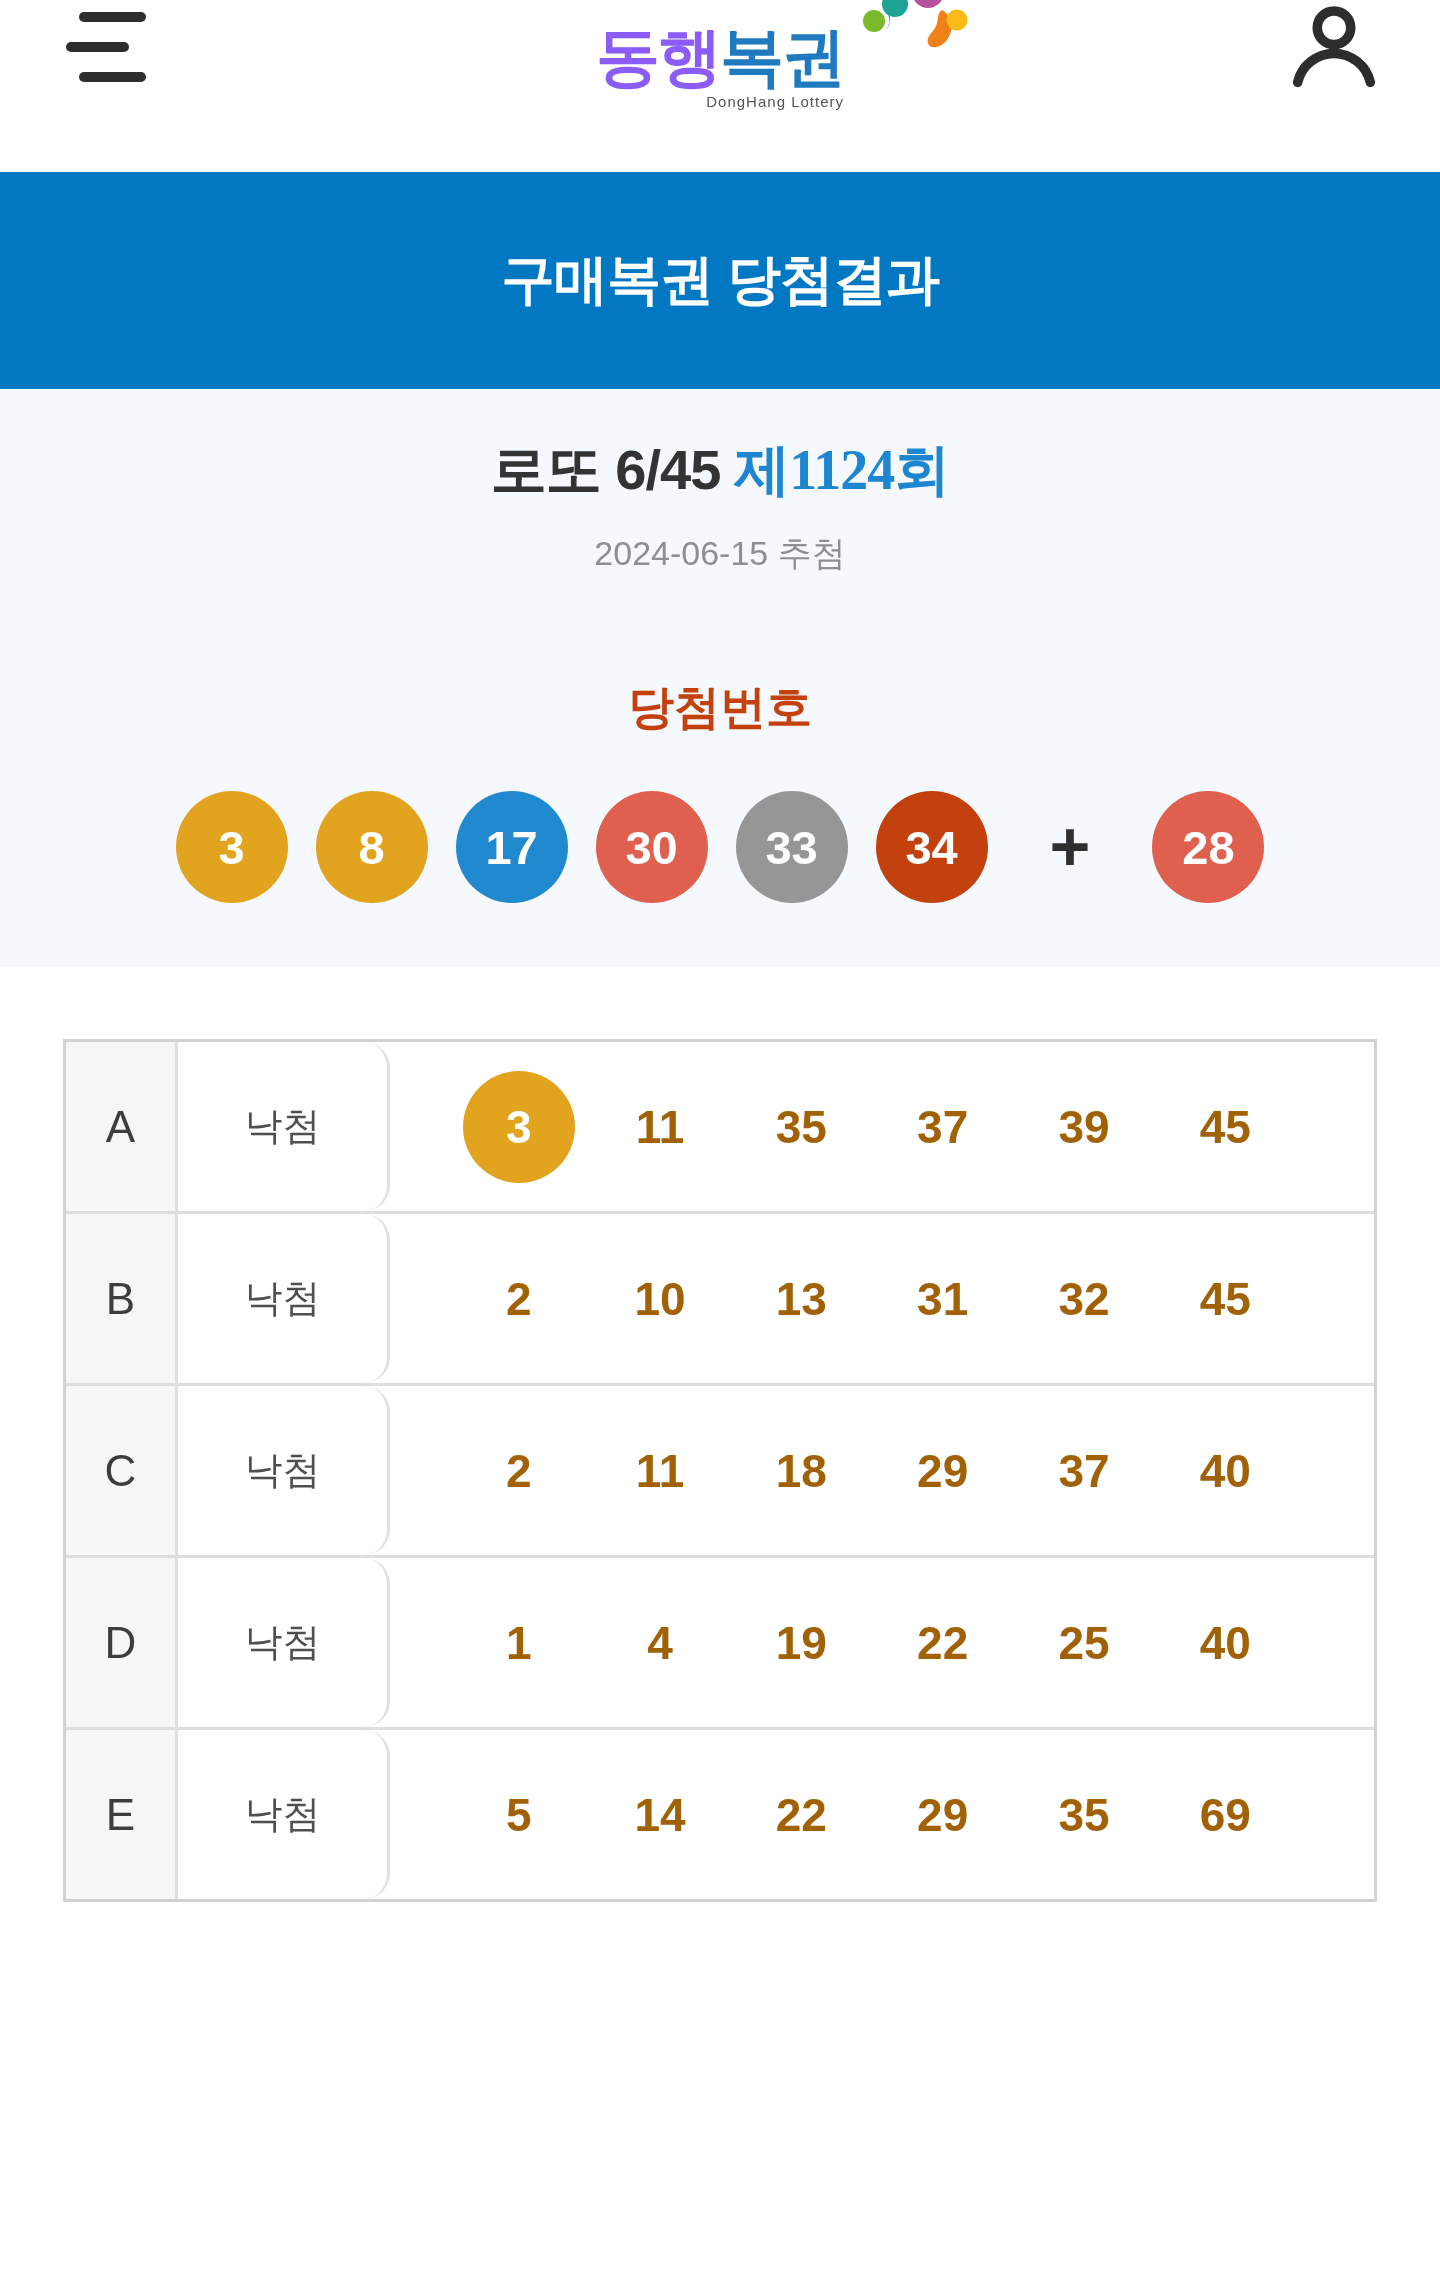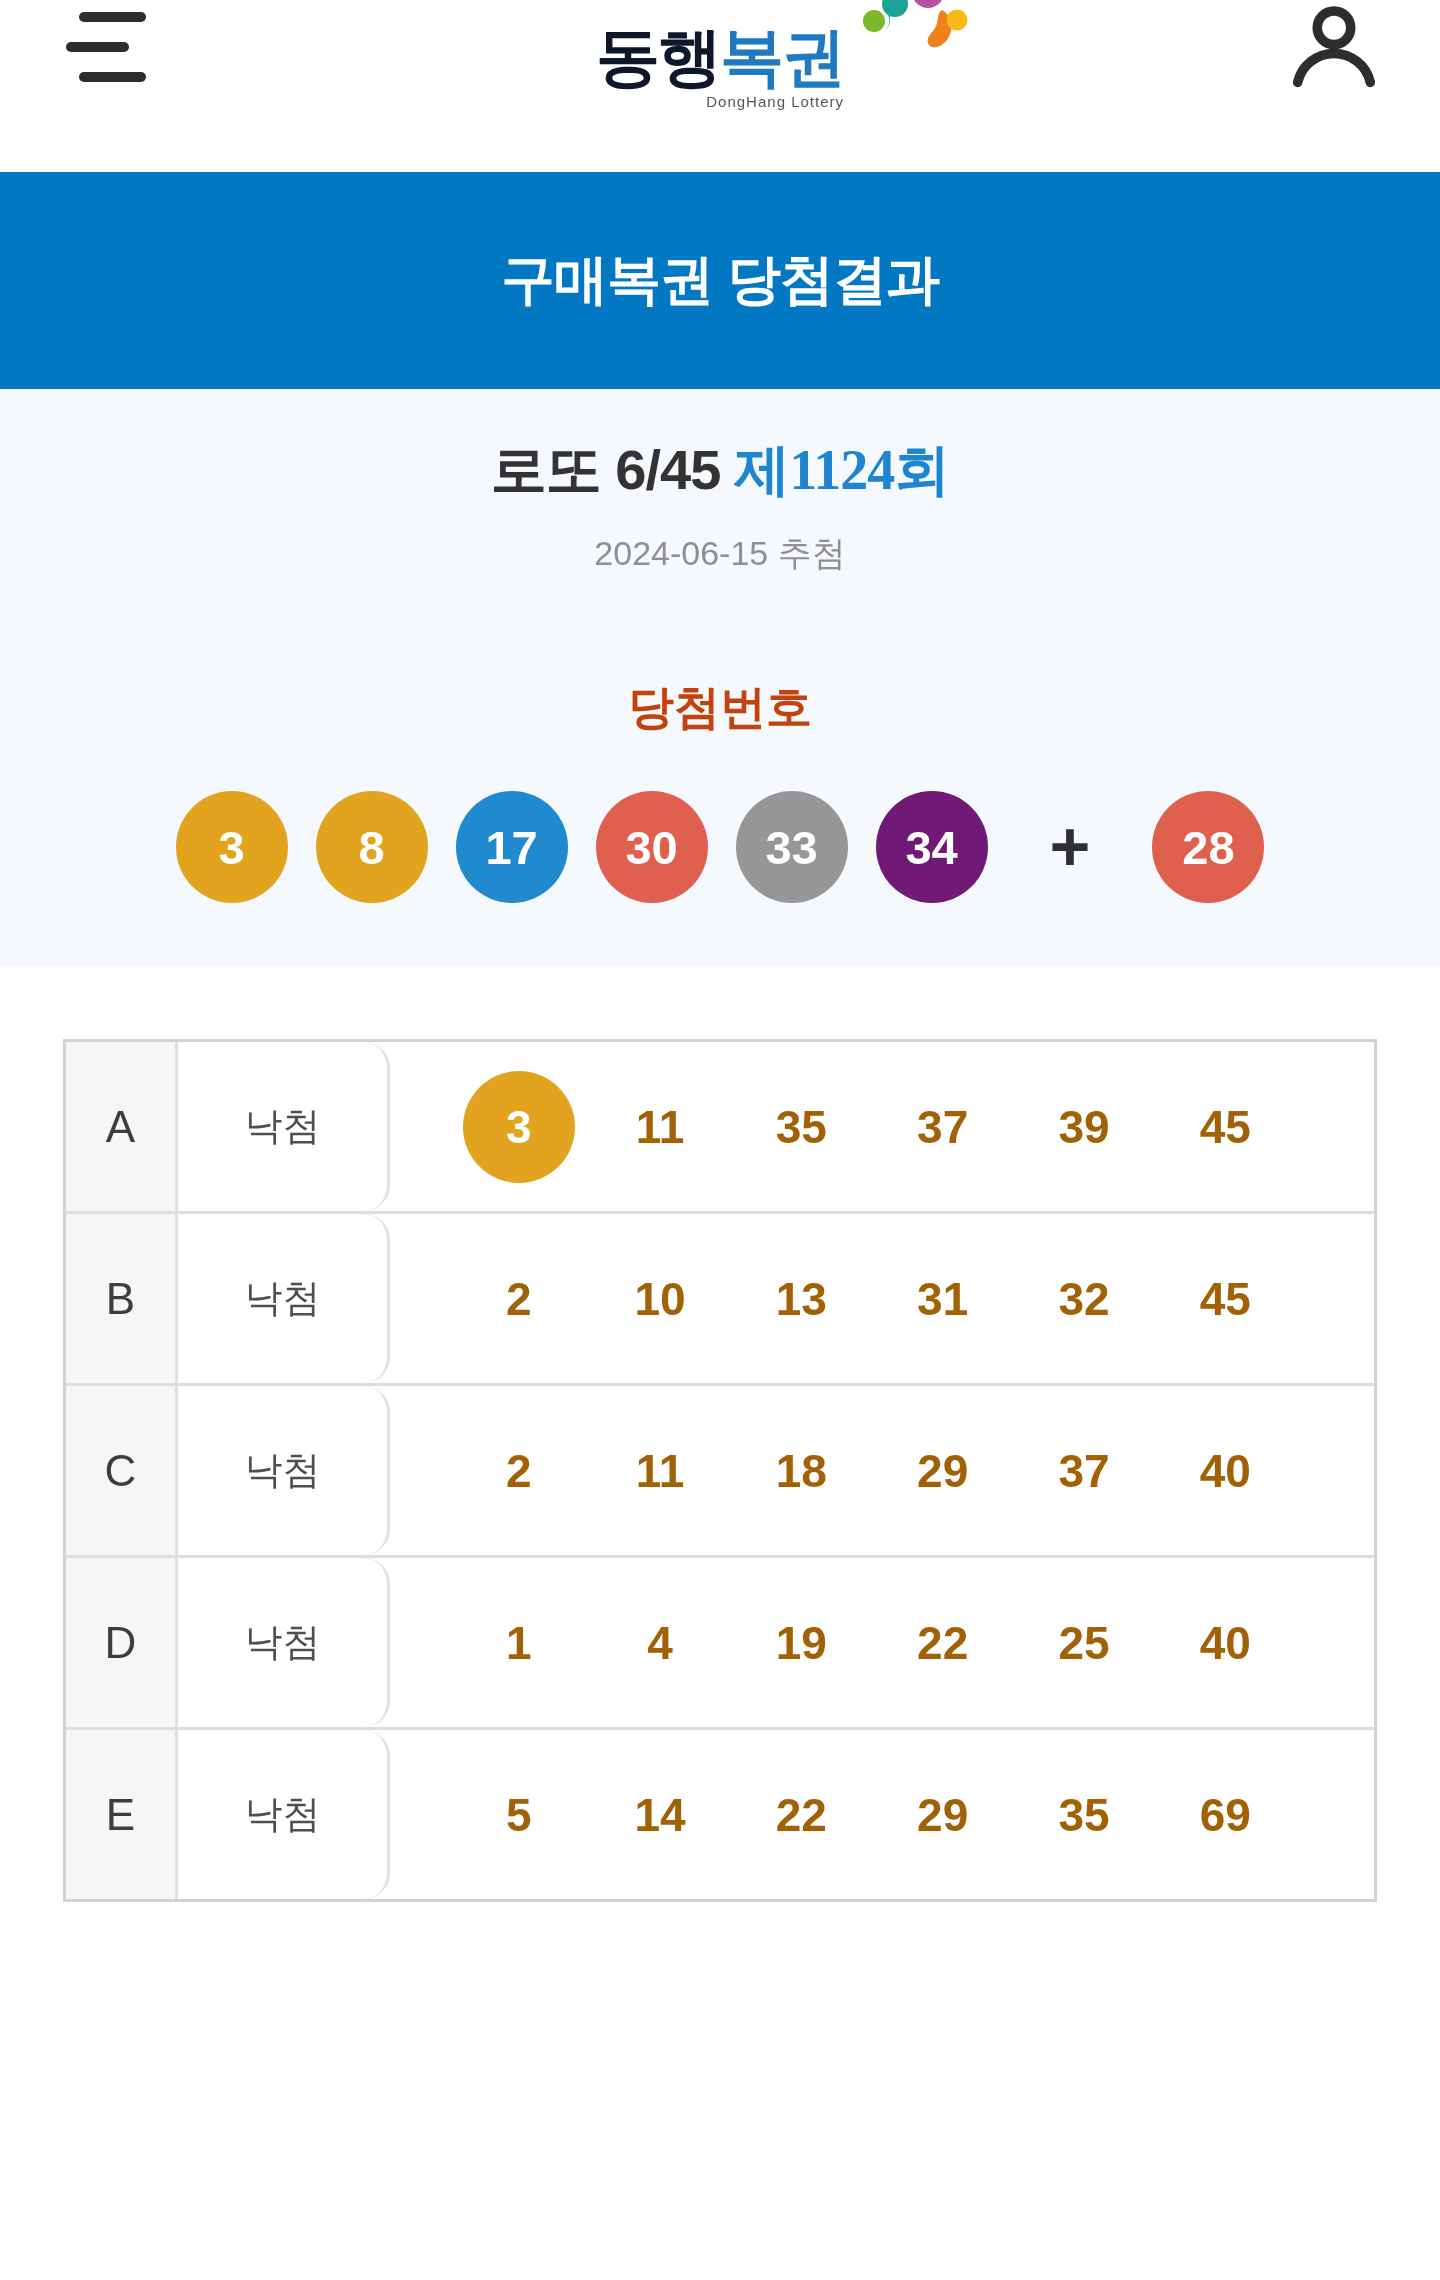--- a/index.html
+++ b/index.html
@@ -100,21 +100,21 @@
 
   <div class="logo">
     <svg class="logo-decor" viewBox="0 0 118 62">
       <circle cx="20" cy="23" r="11" fill="#7ab929"></circle>
       <circle cx="41" cy="6" r="13" fill="#1ba393"></circle>
       <path d="M34 16 q 4 10 -3 16 q 6 -4 5 -14 Z" fill="#1ba393"></path>
       <circle cx="74" cy="-6" r="16" fill="#b5519f"></circle>
       <path d="M88 12 C 98 17 101 31 93 42 C 87 50 76 52 74 45 C 72 38 79 35 82 28 C 85 21 83 15 88 12 Z" fill="#f08119"></path>
       <circle cx="103" cy="22" r="10.5" fill="#f9b916"></circle>
     </svg>
-    <div class="logo-text"><span style="color: #0f172a;">동행</span><span style="color: rgb(31, 122, 192);">복권</span></div>
+    <div class="logo-text"><span style="color: #8b5cf6;">동행</span><span style="color: rgb(31, 122, 192);">복권</span></div>
     <div class="logo-sub">DongHang Lottery</div>
   </div>
 
   <button class="profile-btn" aria-label="my page">
     <svg viewBox="0 0 92 92" width="88" height="88">
       <circle cx="46" cy="27" r="17.5" fill="none" stroke="#2d2d2d" stroke-width="10"></circle>
       <path d="M 8 84 A 39 39 0 0 1 84 84" fill="none" stroke="#2d2d2d" stroke-width="10" stroke-linecap="round"></path>
     </svg>
   </button>
 </header>
@@ -130,21 +130,21 @@
   <div class="draw-date">2024-06-15 추첨</div>
 
   <div class="num-label">당첨번호</div>
 
   <div class="balls-row">
     <div class="ball" style="background-color: rgb(226, 164, 31);">3</div>
     <div class="ball" style="background-color: rgb(226, 164, 31);">8</div>
     <div class="ball" style="background-color: rgb(33, 137, 206);">17</div>
     <div class="ball" style="background-color: rgb(224, 96, 79);">30</div>
     <div class="ball" style="background-color: rgb(150, 150, 150);">33</div>
-    <div class="ball" style="background-color: #701a75;">34</div>
+    <div class="ball" style="background-color: #c2410c;">34</div>
     <span class="plus">+</span>
     <div class="ball" style="background-color: rgb(224, 96, 79);">28</div>
   </div>
 
 </section>
 
 <section class="tickets-section">
   <div class="tickets-table">
 
     <div class="t-row">

